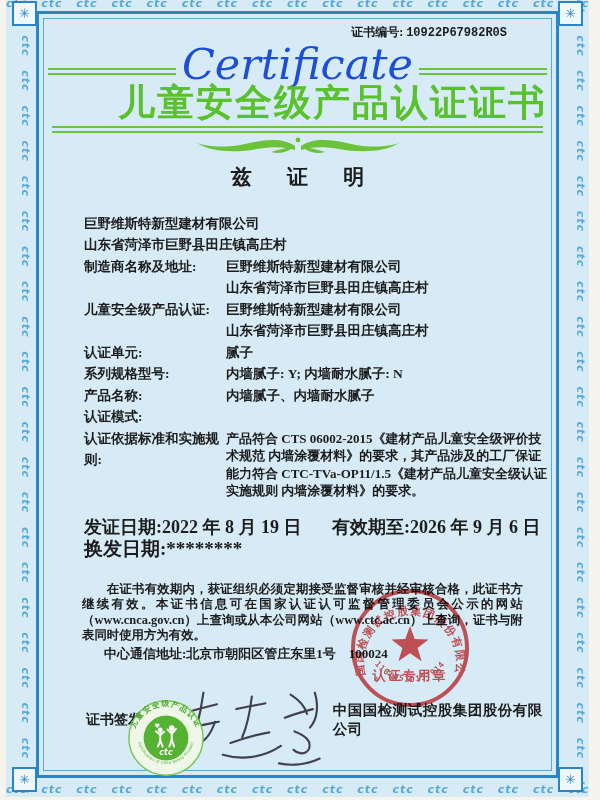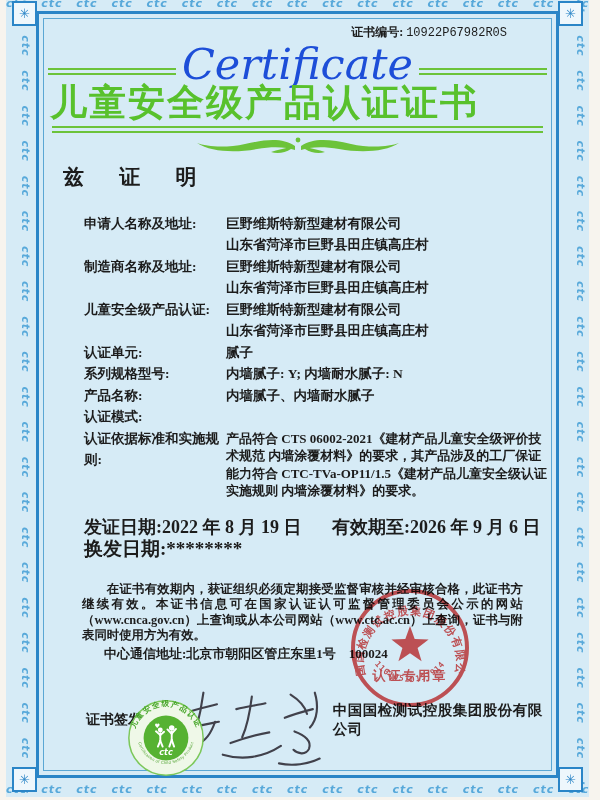--- a/index.html
+++ b/index.html
@@ -22,32 +22,32 @@
     border:1px solid #5aa7d4;z-index:2;}
   .corner{position:absolute;width:21px;height:21px;background:#eef7fc;border:2px solid #2a85c7;
     z-index:3;display:flex;align-items:center;justify-content:center;
     color:#2a85c7;font-family:"DejaVu Sans",sans-serif;font-size:13px;font-weight:bold;}
   .corner.tl{left:6px;top:1px;}  .corner.tr{right:6px;top:1px;}
   .corner.bl{left:6px;bottom:5px;} .corner.br{right:6px;bottom:5px;}
 
   
   .content{position:absolute;left:42px;right:42px;top:16px;bottom:0;z-index:4;color:#1c1c1c;}
   .certno{margin-top:8px;text-align:right;padding-right:40px;font-size:12px;font-weight:bold;}
-  .certno .num{font-family:"Liberation Mono","DejaVu Sans Mono",monospace;font-weight:normal;}
+  .certno .num{font-family:"Liberation Mono","DejaVu Sans Mono",monospace;font-weight:bold;}
 
   .title-en{display:flex;align-items:center;height:46px;margin-top:0;}
   .dline{flex:1;height:3px;border-top:2px solid #6cc33a;border-bottom:2px solid #6cc33a;}
   .title-en .dline{transform:translateY(7px);}
   .title-en .word{font-family:"DejaVu Serif",serif;font-style:italic;font-size:43px;
     color:#1d4ed8;margin:0 6px;line-height:1;}
-  .title-zh{margin-top:-4px;text-align:left;font-family:"DejaVu Sans","Liberation Sans",sans-serif;
+  .title-zh{margin-top:-4px;text-align:right;font-family:"DejaVu Sans","Liberation Sans",sans-serif;
     font-weight:bold;font-size:37px;line-height:1.08;color:#58c12c;letter-spacing:2px;padding-left:2px;}
   .dbl{height:3px;border-top:2px solid #6cc33a;border-bottom:2px solid #6cc33a;margin:3px 4px 0 4px;}
   .flourish{display:block;margin:2px auto 0 auto;}
-  .heading{margin-top:8px;text-align:left;font-size:21px;font-weight:600;
+  .heading{margin-top:8px;text-align:center;font-size:21px;font-weight:600;
     letter-spacing:15px;padding-left:15px;}
 
   .fields{margin-top:22px;padding-left:36px;font-size:13.5px;font-weight:600;line-height:21.5px;}
   .frow{display:flex;}
   .flabel{width:142px;flex:none;}
   .fvalue{flex:1;}
   .frow.rules .fvalue{font-size:13px;line-height:17.5px;padding-top:2px;}
 
   .dates{display:flex;margin-top:15px;padding-left:36px;font-size:18px;font-weight:600;}
   .dates .d1{width:248px;flex:none;}
@@ -115,21 +115,20 @@
         <path d="M118,11 C130,3 146,4 168,9 C186,13 206,12 216,8 C202,17 178,18 156,14 C140,11 126,12 118,15 Z"></path>
         <path d="M108,14 C102,18 94,19 88,17 C94,15 102,13 108,12 Z"></path>
         <path d="M122,14 C128,18 136,19 142,17 C136,15 128,13 122,12 Z"></path>
       </g>
     </svg>
 
     <div class="heading">兹 证 明</div>
 
     <div class="fields">
       <div class="frow">
-        <div class="flabel">申请人名称及地址:</div>
         <div class="fvalue">
           <div>巨野维斯特新型建材有限公司</div>
           <div>山东省菏泽市巨野县田庄镇高庄村</div>
         </div>
       </div>
       <div class="frow">
         <div class="flabel">制造商名称及地址:</div>
         <div class="fvalue">
           <div>巨野维斯特新型建材有限公司</div>
           <div>山东省菏泽市巨野县田庄镇高庄村</div>
@@ -159,21 +158,21 @@
         <div class="fvalue">
           <div>内墙腻子、内墙耐水腻子</div>
         </div>
       </div>
       <div class="frow">
         <div class="flabel">认证模式:</div>
       </div>
       <div class="frow rules">
         <div class="flabel">认证依据标准和实施规则:</div>
         <div class="fvalue">
-          <div>产品符合 CTS 06002-2021《建材产品儿童安全级评价技术规范 内墙涂覆材料》的要求，其产品涉及的工厂保证能力符合 CTC-TVa-OP11/1.5《建材产品儿童安全级认证实施规则 内墙涂覆材料》的要求。</div>
+          <div>产品符合 CTS 06002-2015《建材产品儿童安全级评价技术规范 内墙涂覆材料》的要求，其产品涉及的工厂保证能力符合 CTC-TVa-OP11/1.5《建材产品儿童安全级认证实施规则 内墙涂覆材料》的要求。</div>
         </div>
       </div>
     </div>
 
     <div class="dates">
       <div class="d1">
         <span>发证日期:</span><span>2022 年 8 月 19 日</span>
       </div>
       <div class="d2">
         <span>有效期至:</span><span>2026 年 9 月 6 日</span>

